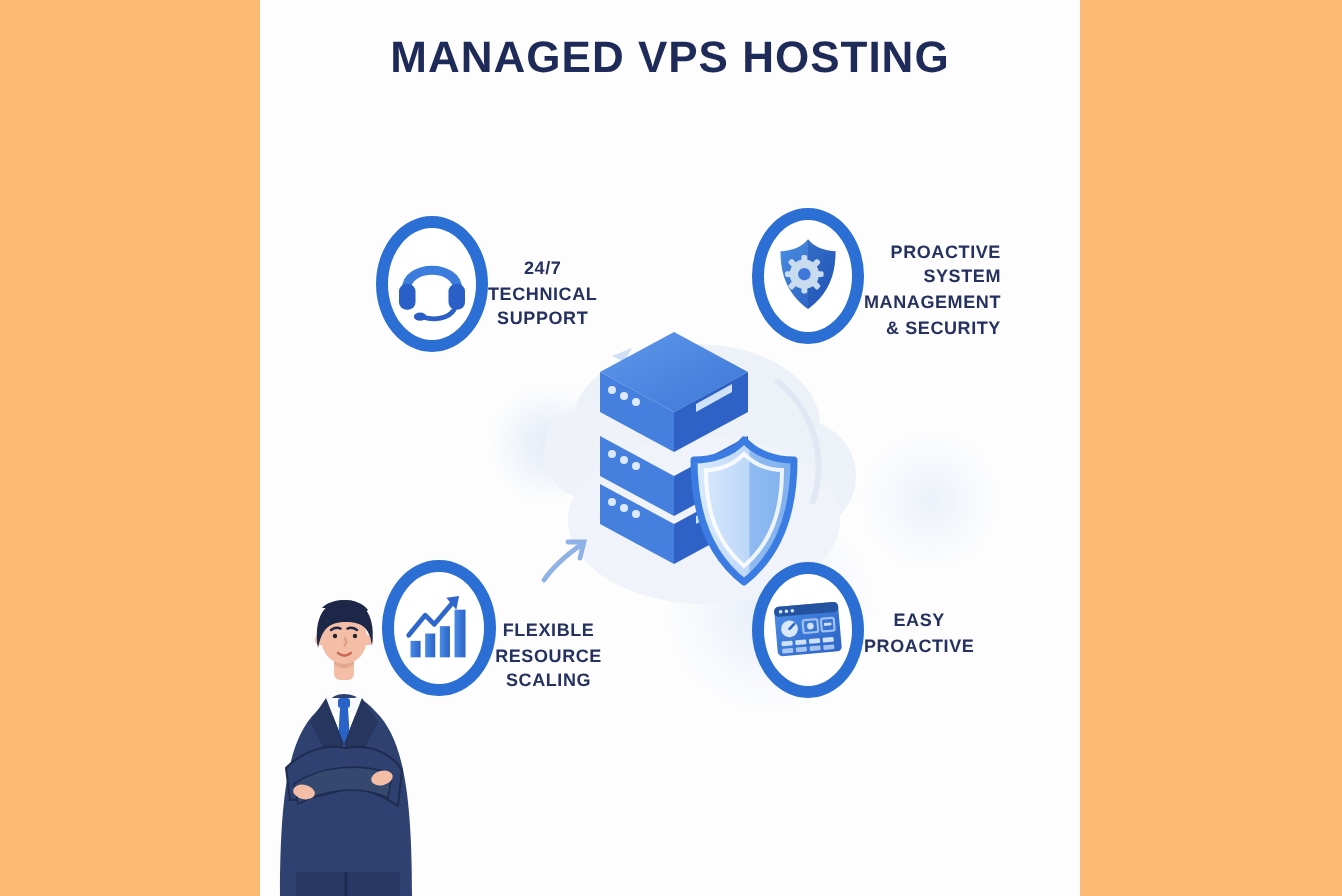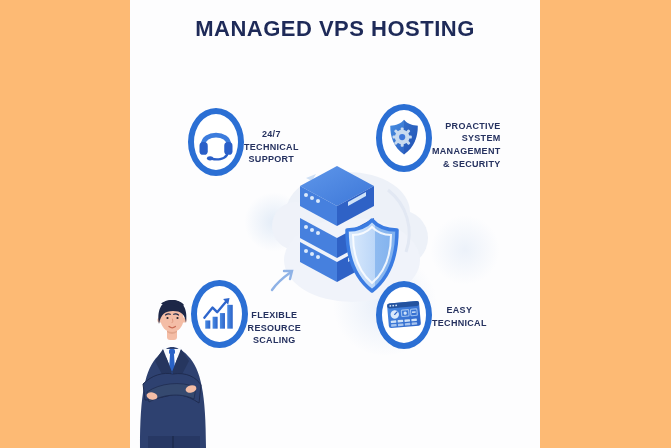--- a/index.html
+++ b/index.html
@@ -245,15 +245,15 @@
             <rect x="31.5" y="29" width="6" height="2.6" rx="0.6"></rect>
             <rect x="9" y="33" width="6" height="2.6" rx="0.6" opacity="0.75"></rect>
             <rect x="16.5" y="33" width="6" height="2.6" rx="0.6" opacity="0.75"></rect>
             <rect x="24" y="33" width="6" height="2.6" rx="0.6" opacity="0.75"></rect>
             <rect x="31.5" y="33" width="6" height="2.6" rx="0.6" opacity="0.75"></rect>
           </g>
         </g>
       </svg>
     </div>
     <div class="f-label">EASY
-TECHNICAL</div>
+PROACTIVE</div>
   </div>
 </div>
 
 </body></html>

